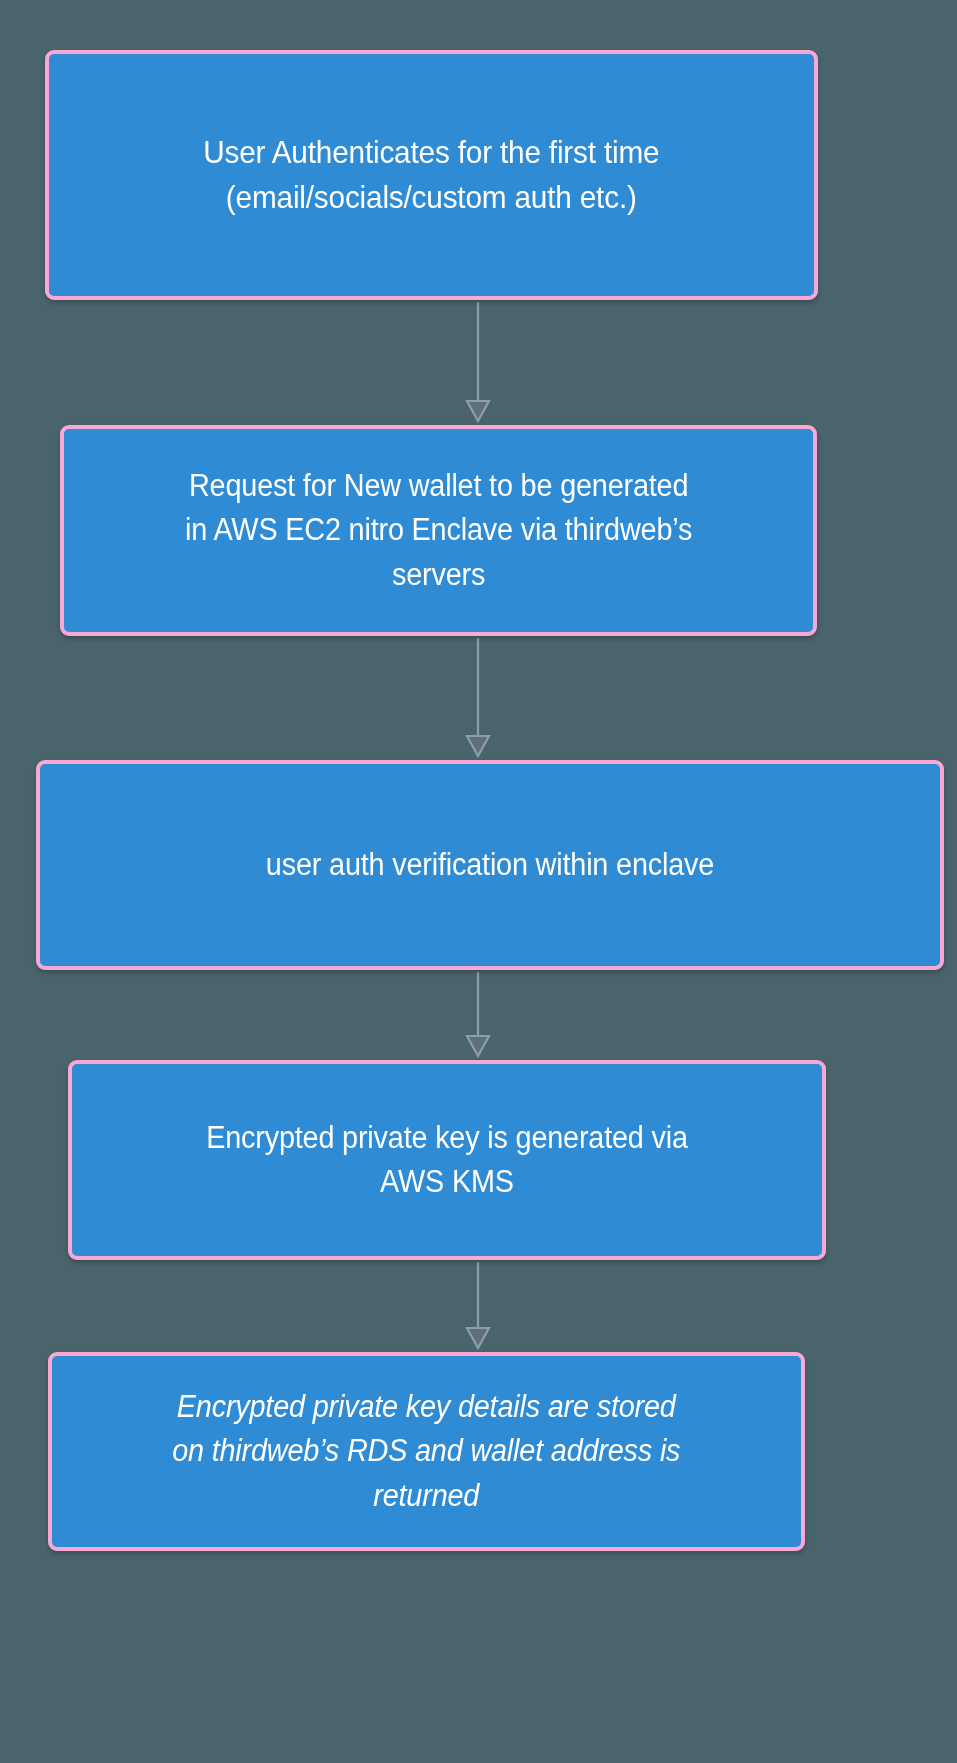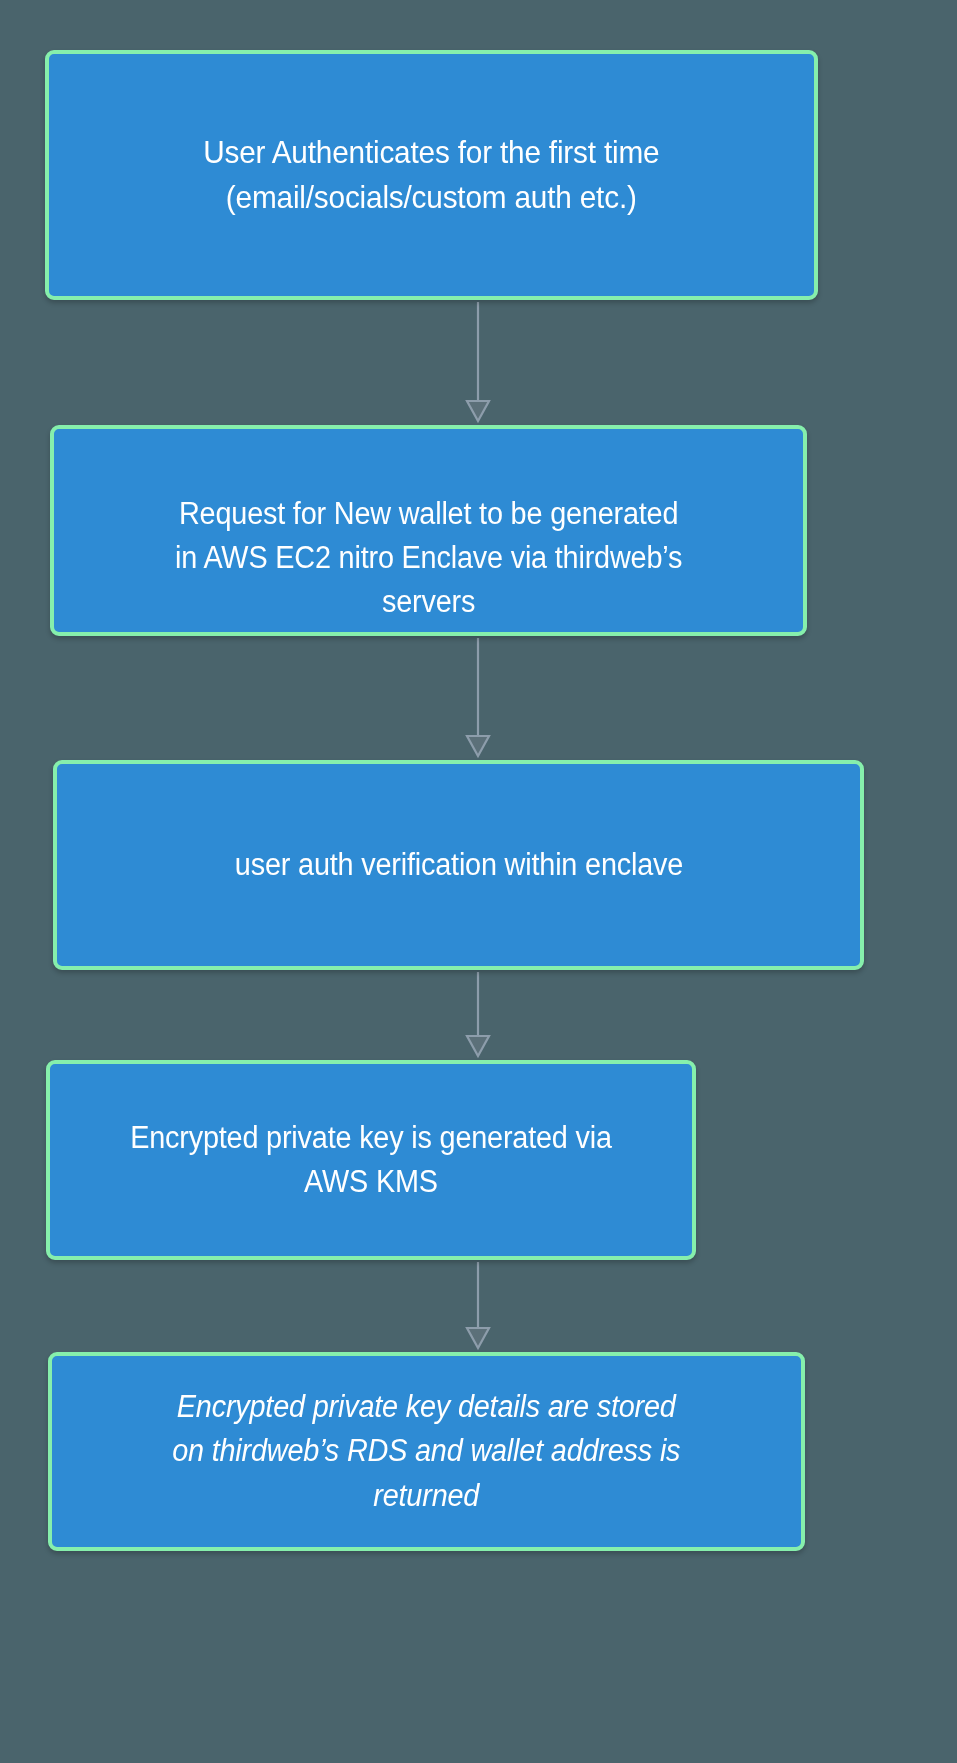--- a/index.html
+++ b/index.html
@@ -15,45 +15,45 @@
     background: #4a646c;
     overflow: hidden;
     font-family: "Liberation Sans", "DejaVu Sans", sans-serif;
   }
 
   
   .node {
     position: absolute;
     box-sizing: border-box;
     background: #2e8bd4;
-    border: 4px solid #86efac;
+    border: 4px solid #f9a8d4;
     border-radius: 9px;
     box-shadow: 0 3px 5px rgba(0,0,0,0.22);
     display: flex;
     align-items: center;
     justify-content: center;
-    padding: 8px 18px;
+    padding: 0 18px;
   }
   .node-label {
     color: #ffffff;
     font-family: "Liberation Sans", "DejaVu Sans", sans-serif;
     font-size: 31px;
     font-weight: 400;
     line-height: 1.42;
     text-align: center;
     letter-spacing: -0.2px;
     transform: scaleX(0.93);
     text-rendering: optimizeLegibility;
     white-space: pre-line;
   }
 
   #node-1 { left: 45px;  top: 50px;   width: 773px; height: 250px; }
-  #node-2 { left: 50px;  top: 425px;  width: 757px; height: 211px; align-items: flex-end; }
-  #node-3 { left: 53px;  top: 760px;  width: 811px; height: 210px; }
-  #node-4 { left: 46px;  top: 1060px; width: 650px; height: 200px; }
+  #node-2 { left: 60px;  top: 425px;  width: 757px; height: 211px; }
+  #node-3 { left: 36px;  top: 760px;  width: 908px; height: 210px; }
+  #node-4 { left: 68px;  top: 1060px; width: 758px; height: 200px; }
   #node-5 { left: 48px;  top: 1352px; width: 757px; height: 199px; font-style: italic; }
 
   
   #node-1 .node-label { font-size: 32px; }
 
   
   .edge {
     position: absolute;
     left: 0;
     top: 0;

